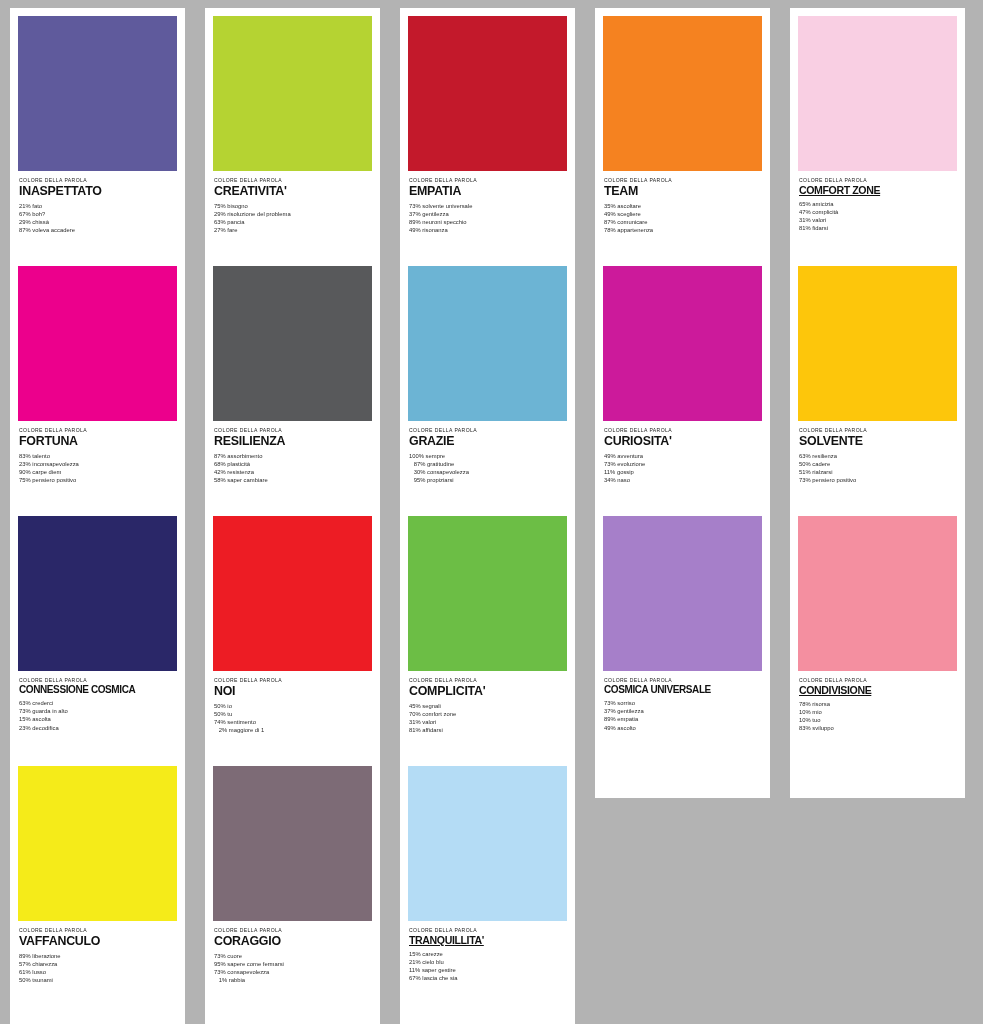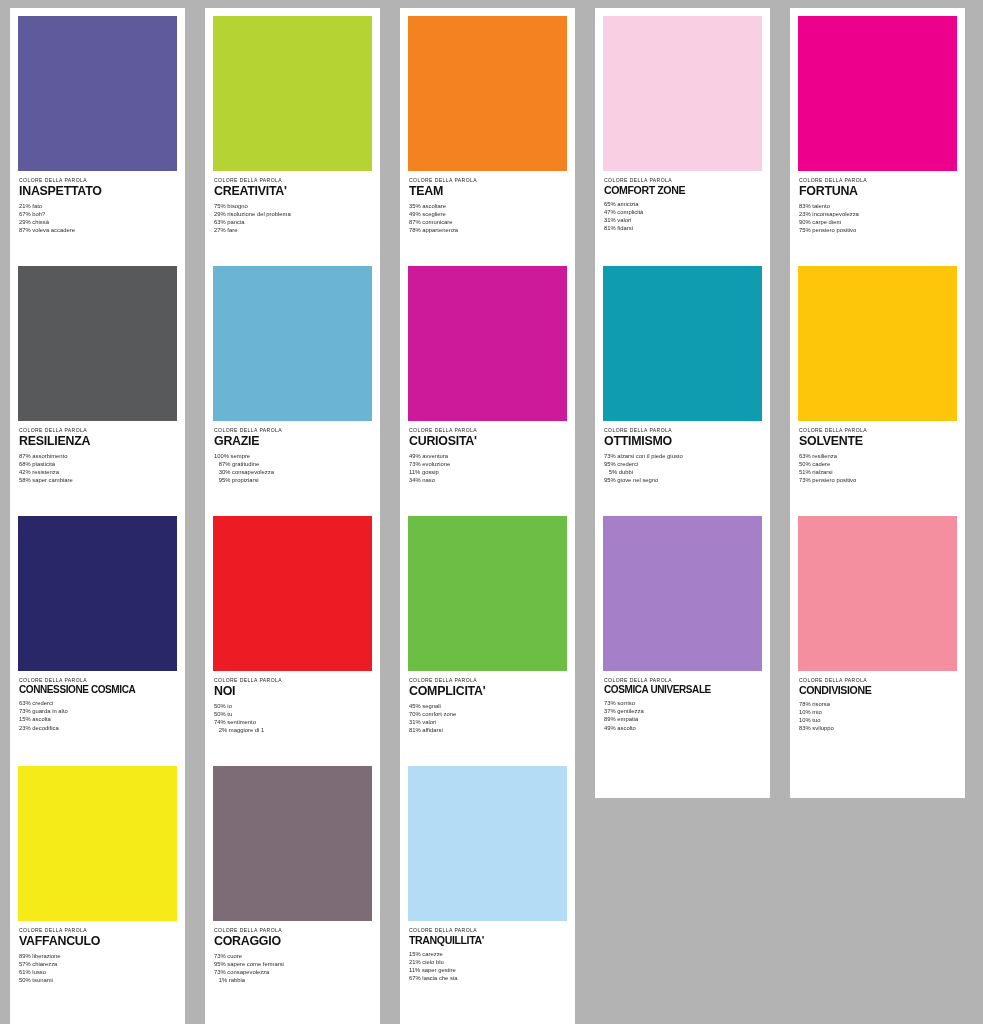--- a/index.html
+++ b/index.html
@@ -55,20 +55,21 @@
     font-weight: bold;
     color: #111111;
     letter-spacing: -0.25px;
     line-height: 1.05;
     margin-bottom: 4px;
     white-space: nowrap;
   }
   .word.long {
     font-size: 10.6px;
     letter-spacing: -0.4px;
+    text-decoration: underline;
   }
   .word.xlong {
     font-size: 10px;
     letter-spacing: -0.4px;
   }
   .lines {
     list-style: none;
     margin: 0;
     padding: 0;
   }
@@ -108,20 +109,33 @@
         <div class="word">CREATIVITA'</div>
         <ul class="lines">
           <li>75% bisogno</li>
           <li>29% risoluzione del problema</li>
           <li>63% pancia</li>
           <li>27% fare</li>
         </ul>
       </div>
     </div>
     <div class="card">
+      <div class="swatch" style="background: rgb(195, 25, 43);"></div>
+      <div class="meta">
+        <div class="kicker">COLORE DELLA PAROLA</div>
+        <div class="word">EMPATIA</div>
+        <ul class="lines">
+          <li>73% solvente universale</li>
+          <li>37% gentilezza</li>
+          <li>89% neuroni specchio</li>
+          <li>49% risonanza</li>
+        </ul>
+      </div>
+    </div>
+    <div class="card">
       <div class="swatch" style="background: rgb(245, 130, 32);"></div>
       <div class="meta">
         <div class="kicker">COLORE DELLA PAROLA</div>
         <div class="word">TEAM</div>
         <ul class="lines">
           <li>35% ascoltare</li>
           <li>49% scegliere</li>
           <li>87% comunicare</li>
           <li>78% appartenenza</li>
         </ul>
@@ -186,33 +200,20 @@
         <div class="word">CURIOSITA'</div>
         <ul class="lines">
           <li>49% avventura</li>
           <li>73% evoluzione</li>
           <li>11% gossip</li>
           <li>34% naso</li>
         </ul>
       </div>
     </div>
     <div class="card">
-      <div class="swatch" style="background: rgb(15, 156, 176);"></div>
-      <div class="meta">
-        <div class="kicker">COLORE DELLA PAROLA</div>
-        <div class="word">OTTIMISMO</div>
-        <ul class="lines">
-          <li>73% alzarsi con il piede giusto</li>
-          <li>95% crederci</li>
-          <li class="indent">5% dubbi</li>
-          <li>95% giove nel segno</li>
-        </ul>
-      </div>
-    </div>
-    <div class="card">
       <div class="swatch" style="background: rgb(253, 198, 11);"></div>
       <div class="meta">
         <div class="kicker">COLORE DELLA PAROLA</div>
         <div class="word">SOLVENTE</div>
         <ul class="lines">
           <li>63% resilienza</li>
           <li>50% cadere</li>
           <li>51% rialzarsi</li>
           <li>73% pensiero positivo</li>
         </ul>

